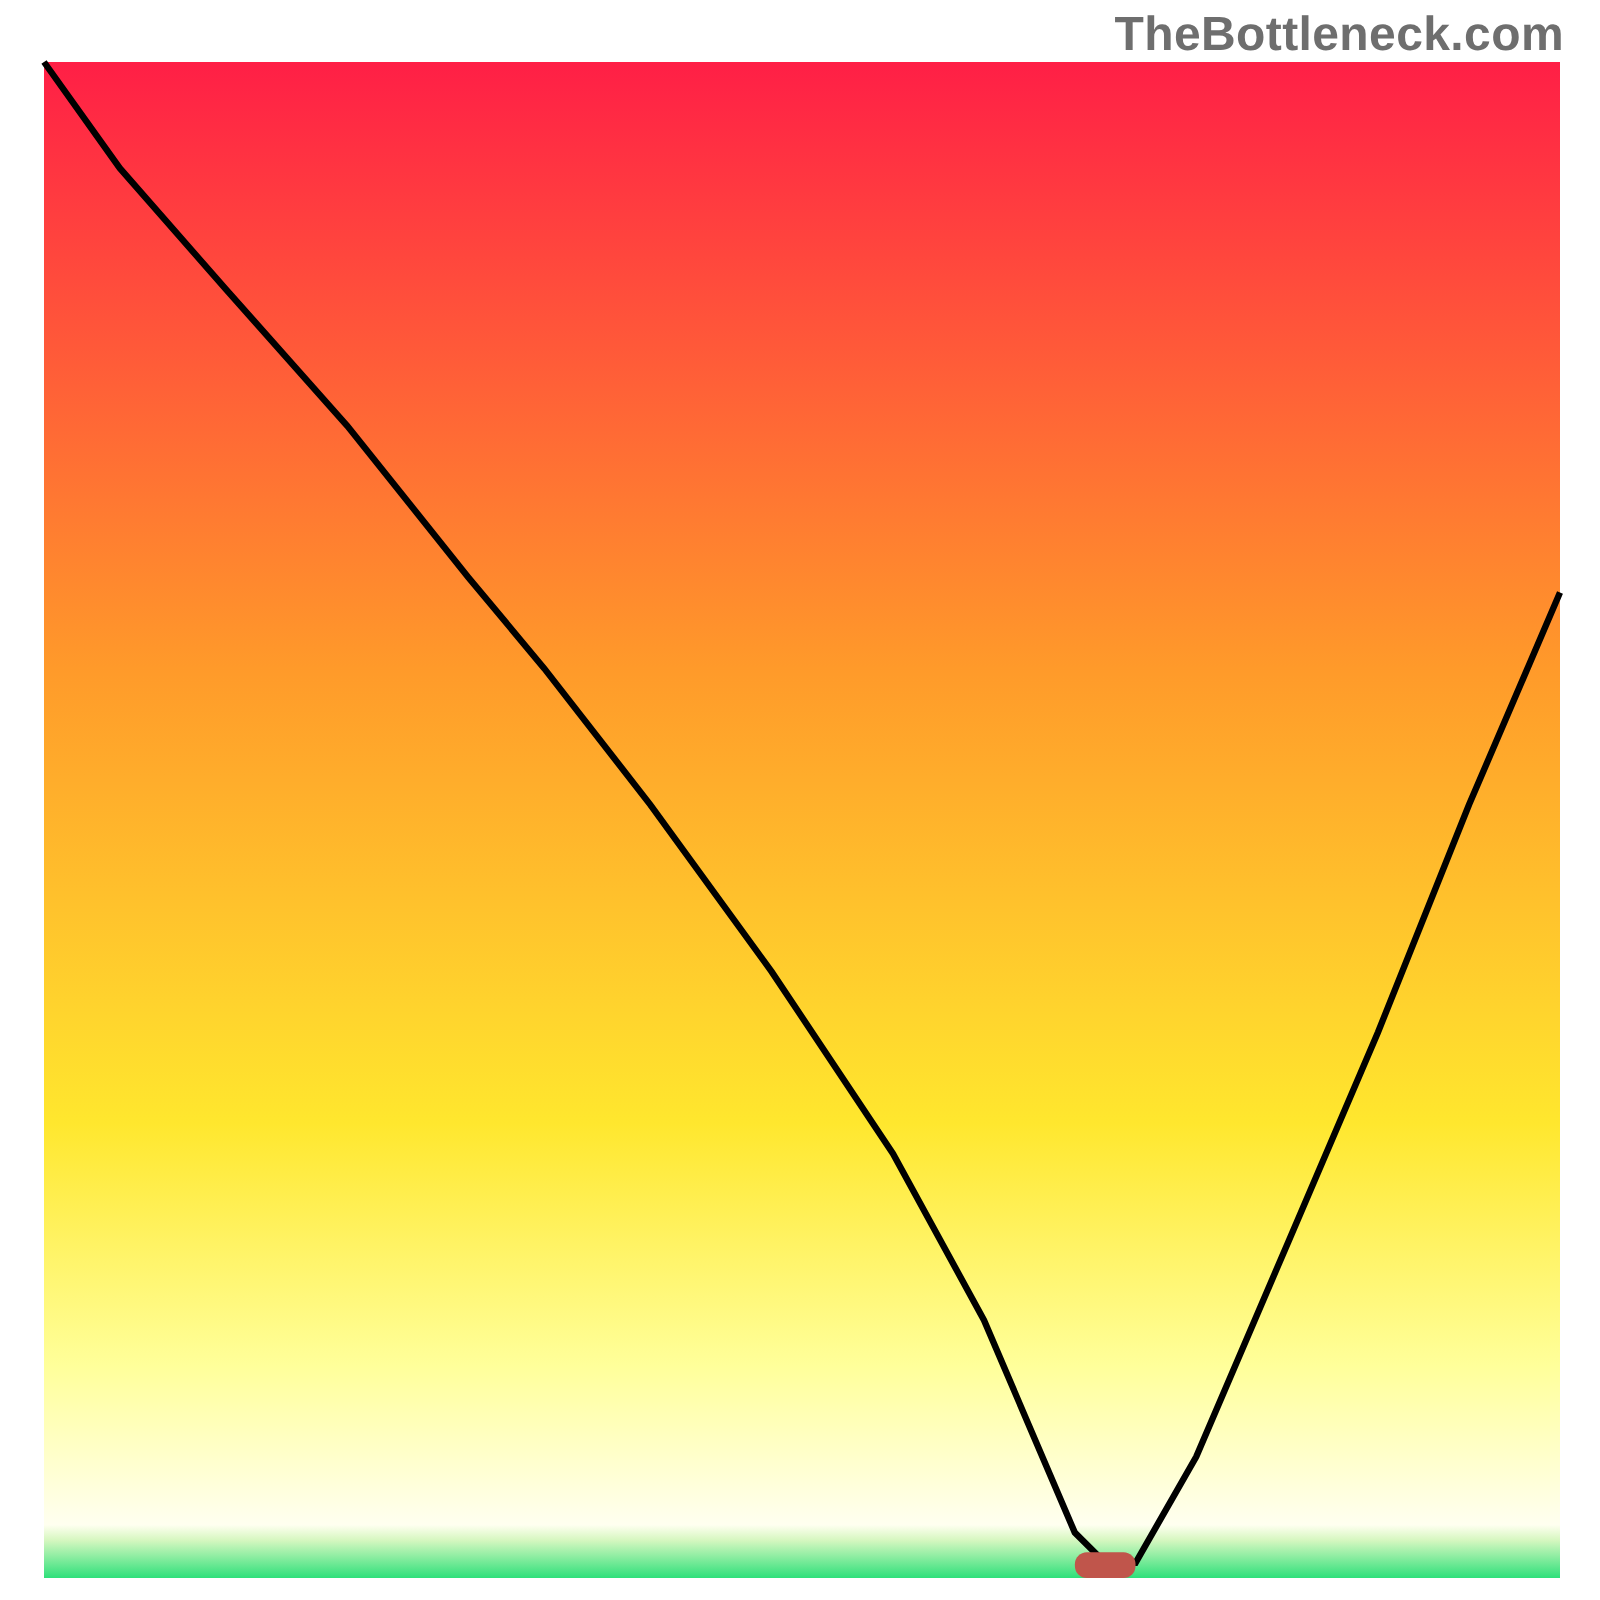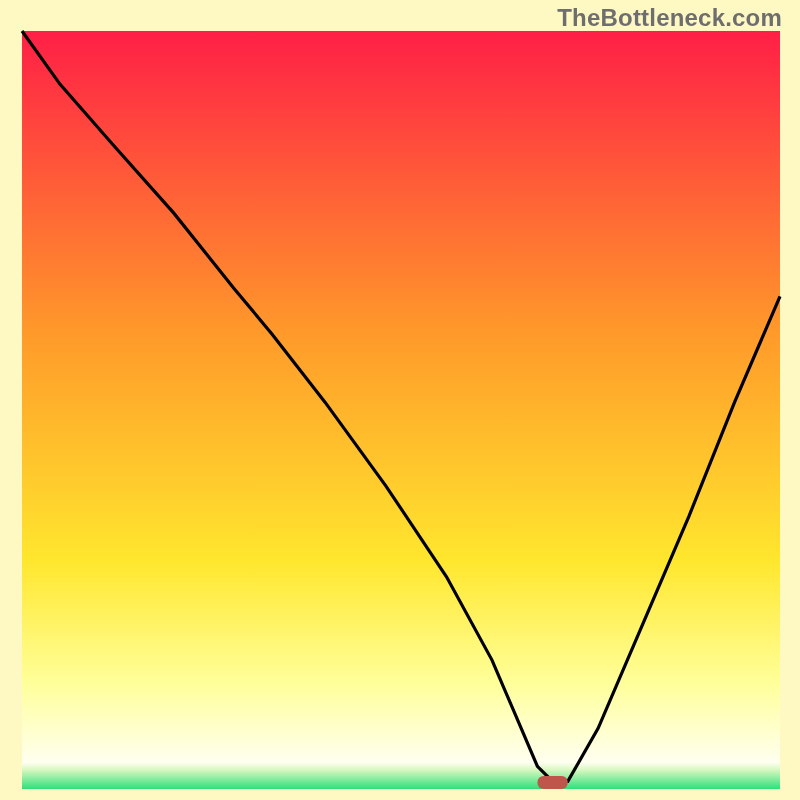--- a/index.html
+++ b/index.html
@@ -9,21 +9,21 @@
     height: 800px;
     background: #000;
     overflow: hidden;
   }
   .frame {
     position: absolute;
     left: 0;
     top: 0;
     width: 800px;
     height: 800px;
-    background: #fef9c3;
+    background: #ffffff;
   }
   .watermark {
     position: absolute;
     top: 4px;
     right: 18px;
     font-family: Arial, Helvetica, sans-serif;
     font-size: 24px;
     font-weight: 600;
     color: #6e6e6e;
     letter-spacing: 0.2px;

